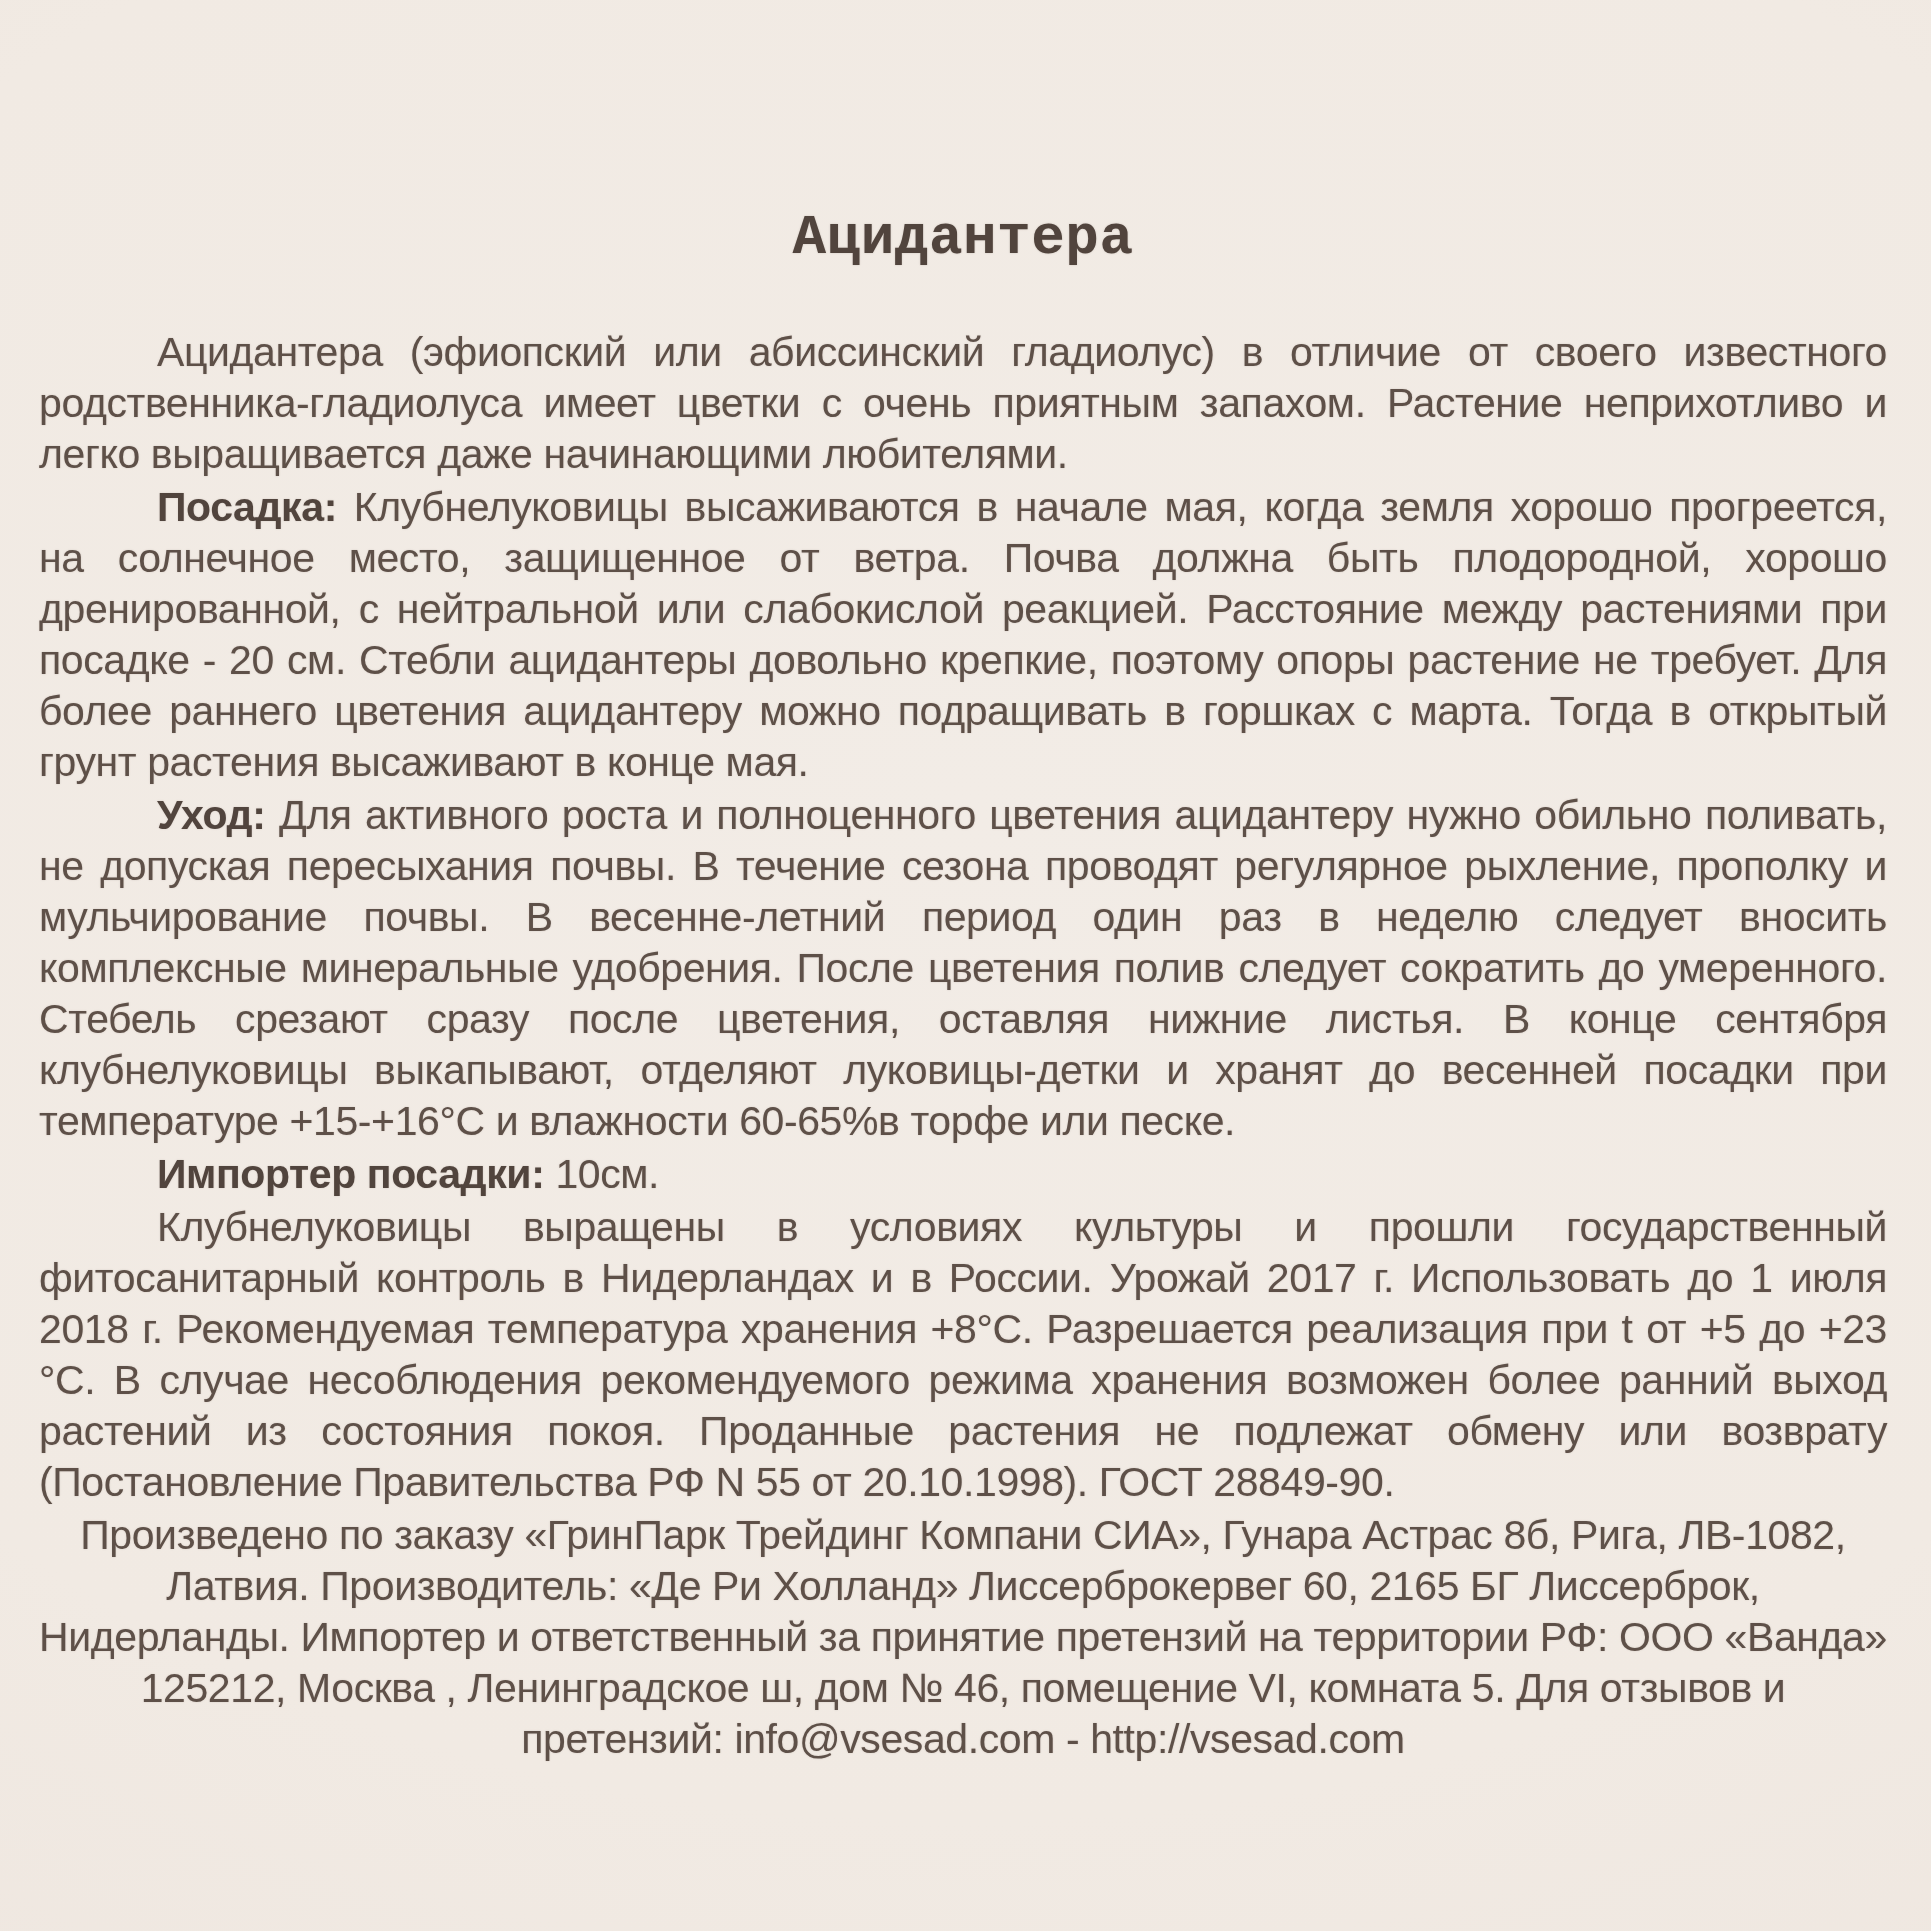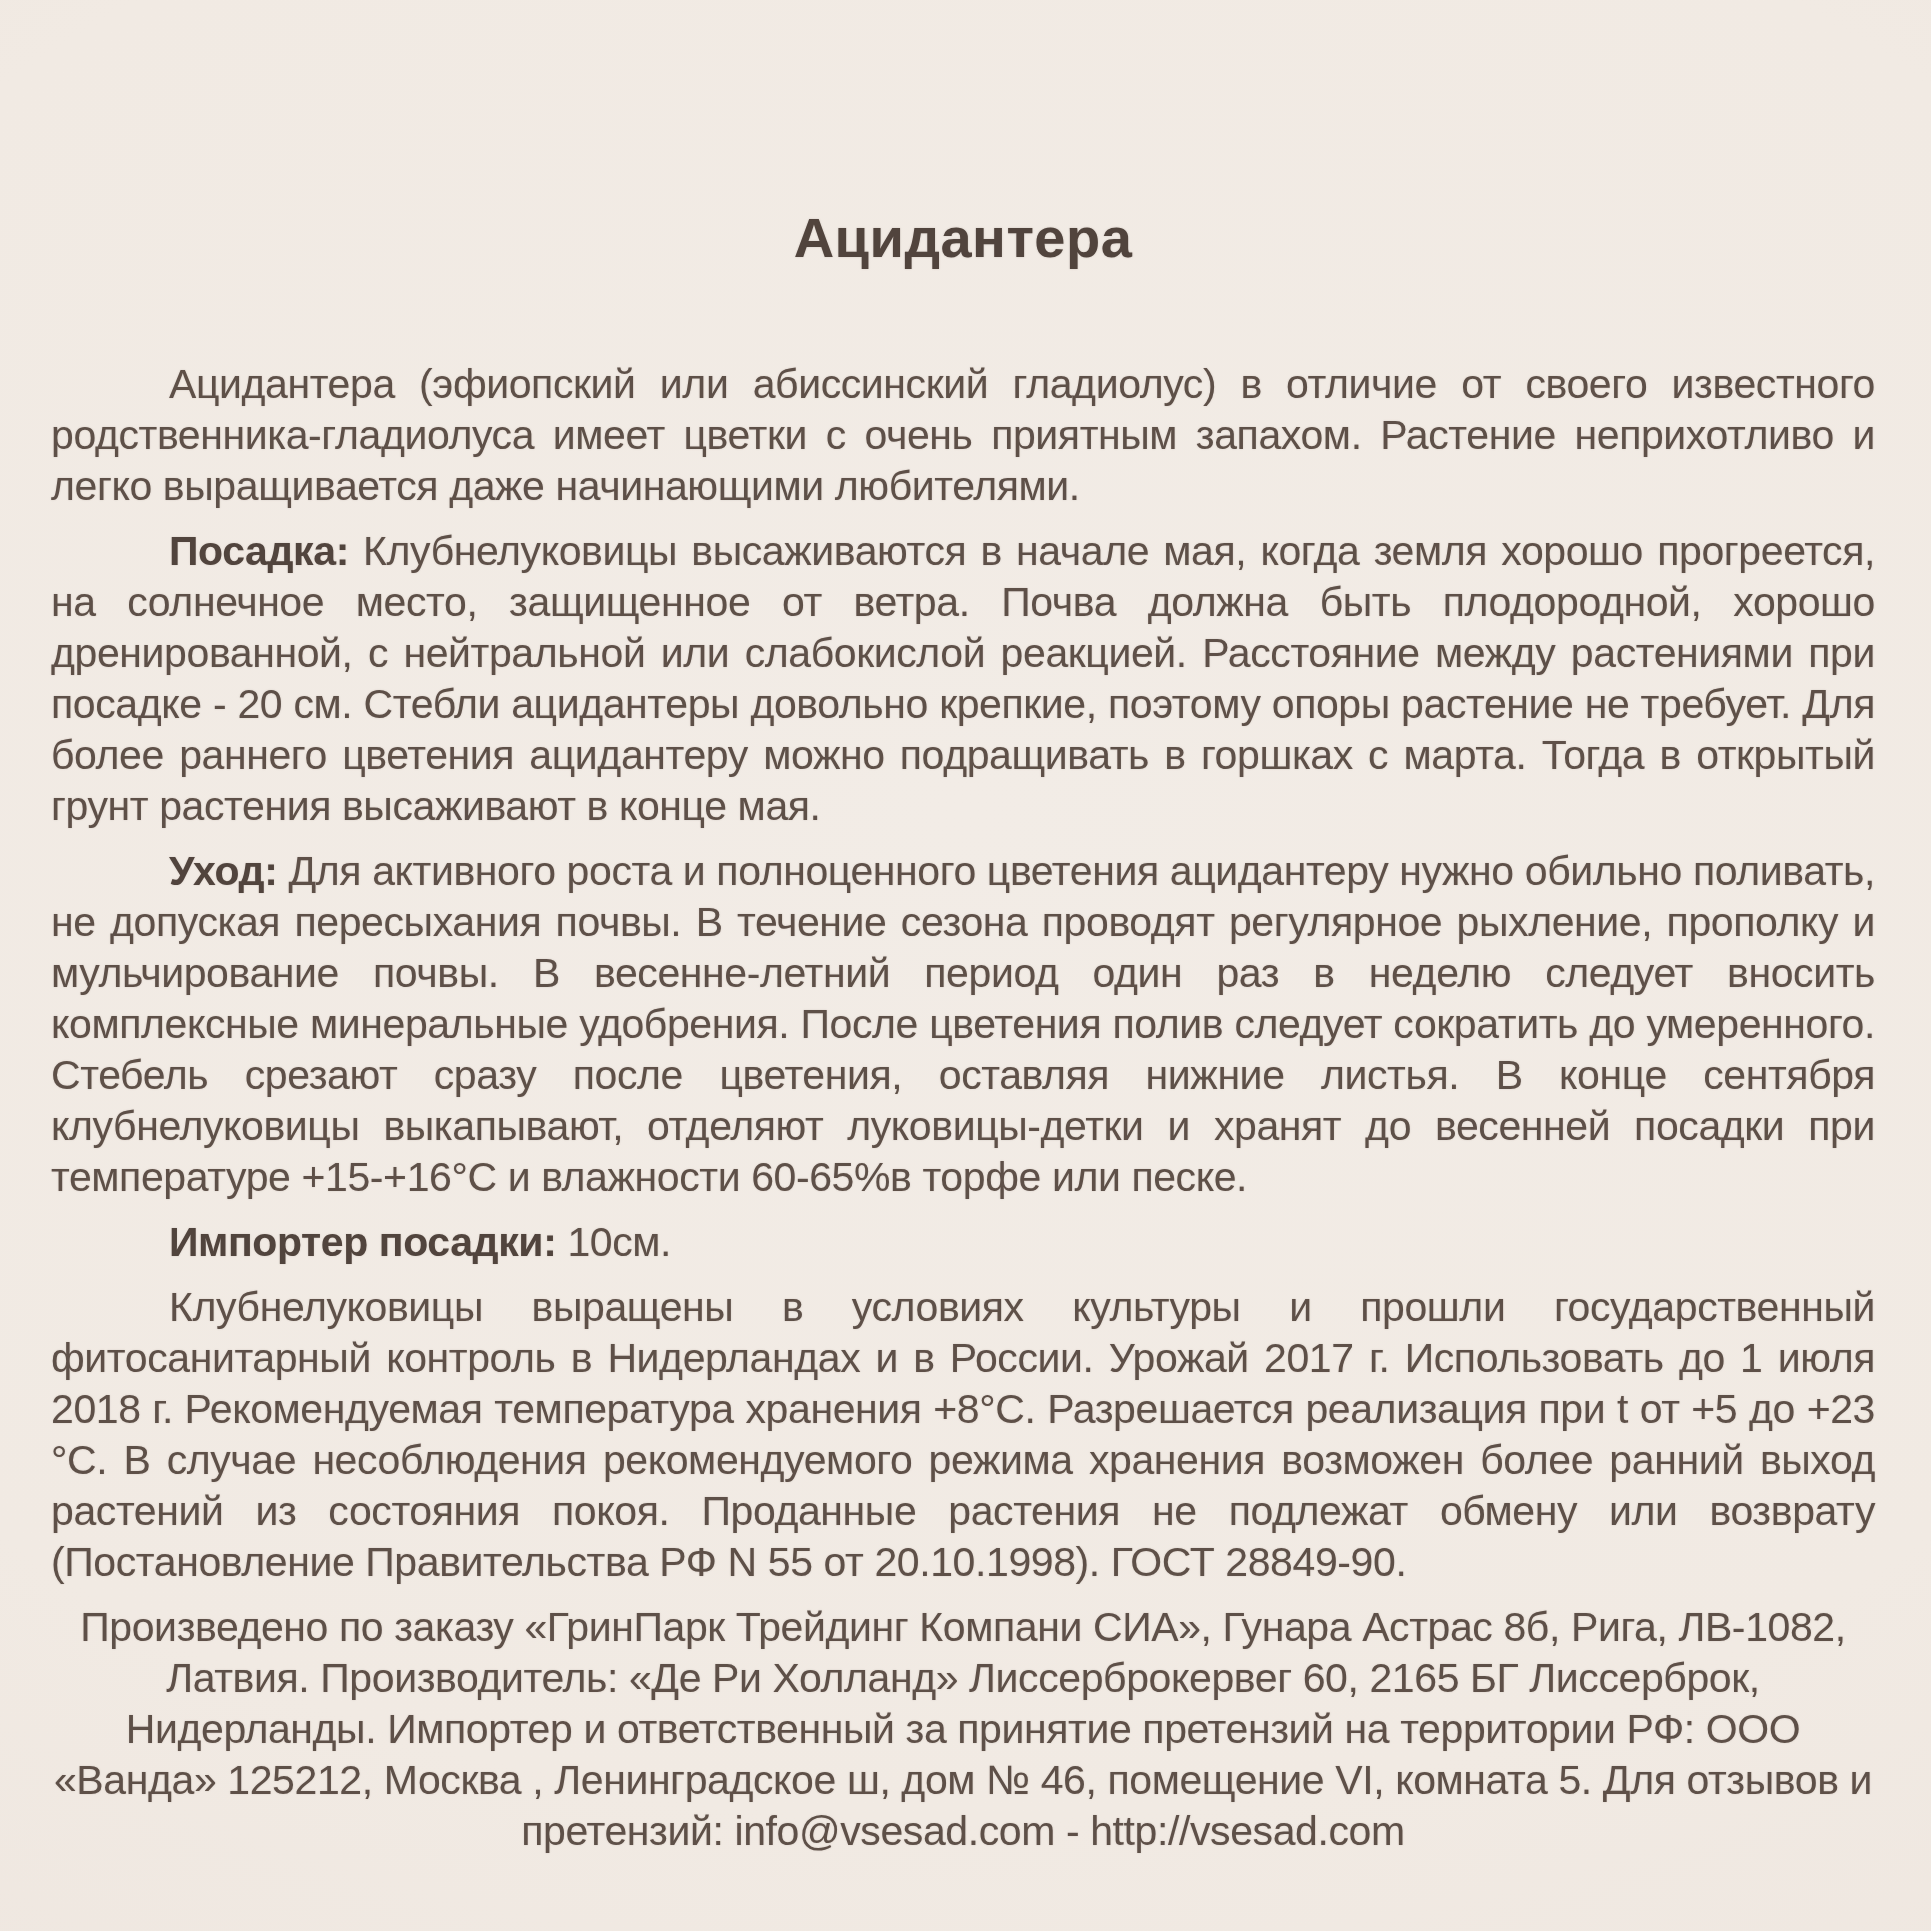--- a/index.html
+++ b/index.html
@@ -26,31 +26,32 @@
         #eae2da 100%);
     color: #5e5048;
   }
   .sheet {
     position: absolute;
     left: 37px;
     right: 42px;
     top: 203px;
   }
   h1.title {
-    margin: 0 0 86px 0;
+    margin: 0 0 54px 0;
     font-size: 56px;
     line-height: 70px;
     font-weight: bold;
     text-align: center;
     color: #51443d;
     letter-spacing: 0.5px;
     text-shadow: 0 0 1.9px rgba(90, 74, 66, 0.25);
+    font-family: Liberation Mono, monospace;
   }
   p.para {
-    margin: 14px;
+    margin: 2px;
     font-size: 41px;
     line-height: 51px;
     letter-spacing: -0.4px;
     text-align: justify;
     text-indent: 118px;
     color: #5e5048;
     text-shadow: 0 0 1.9px rgba(100, 84, 74, 0.22);
   }
   p.para b {
     font-weight: bold;

